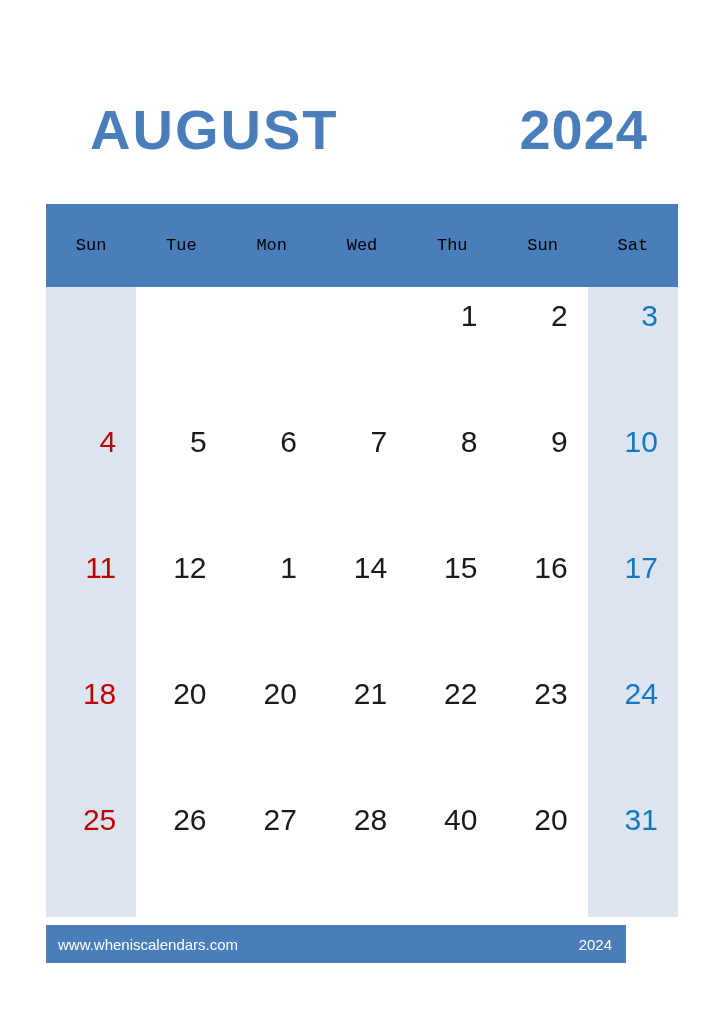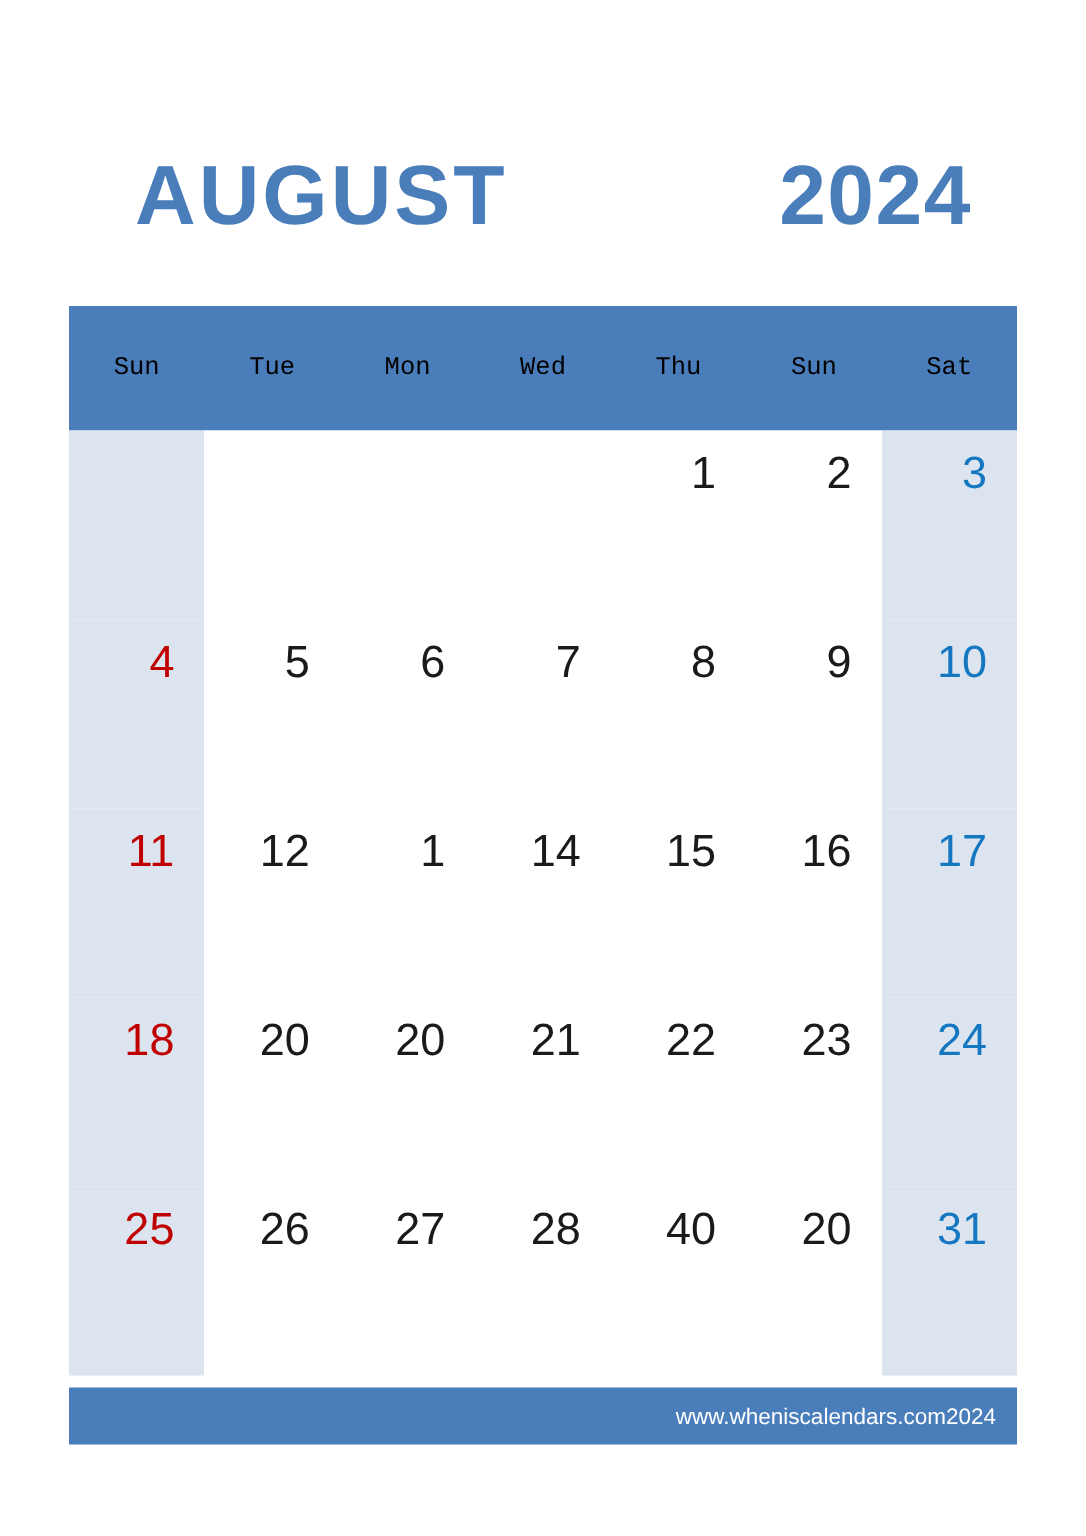--- a/index.html
+++ b/index.html
@@ -109,26 +109,26 @@
   }
   .day-cell.empty .day-num {
     visibility: hidden;
   }
 
   
   .footer {
     position: absolute;
     left: 46px;
     top: 925px;
-    width: 632px;
+    width: 580px;
     height: 38px;
     background: #4A7EBB;
     display: flex;
     align-items: center;
-    justify-content: flex-end;
+    justify-content: space-between;
     box-sizing: border-box;
     padding: 0 14px 0 12px;
   }
   .footer-site {
     color: #ffffff;
     font-size: 15px;
     font-family: "Liberation Sans", sans-serif;
   }
   .footer-year {
     color: #ffffff;

